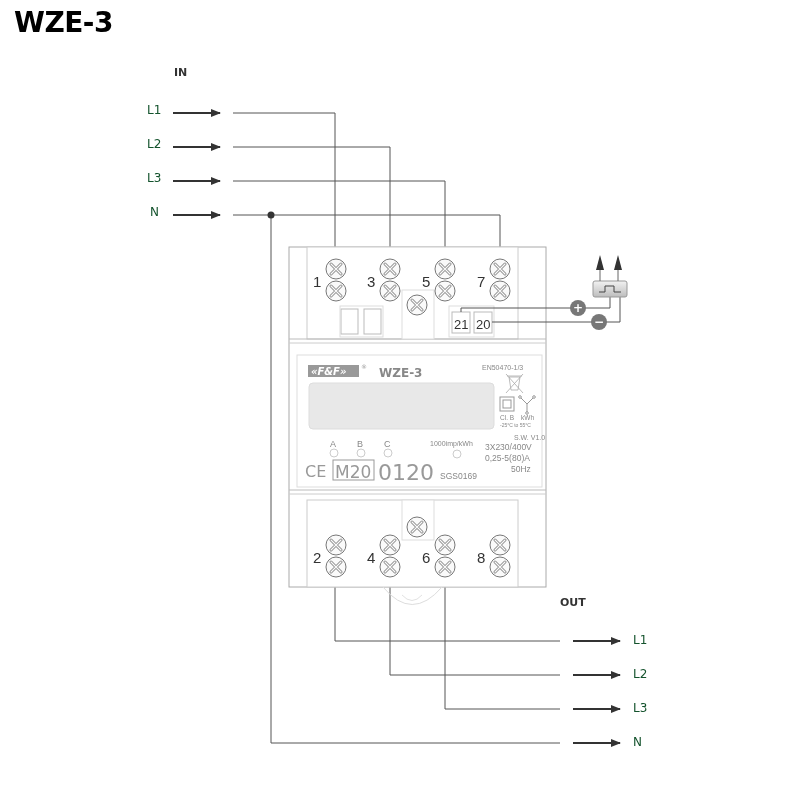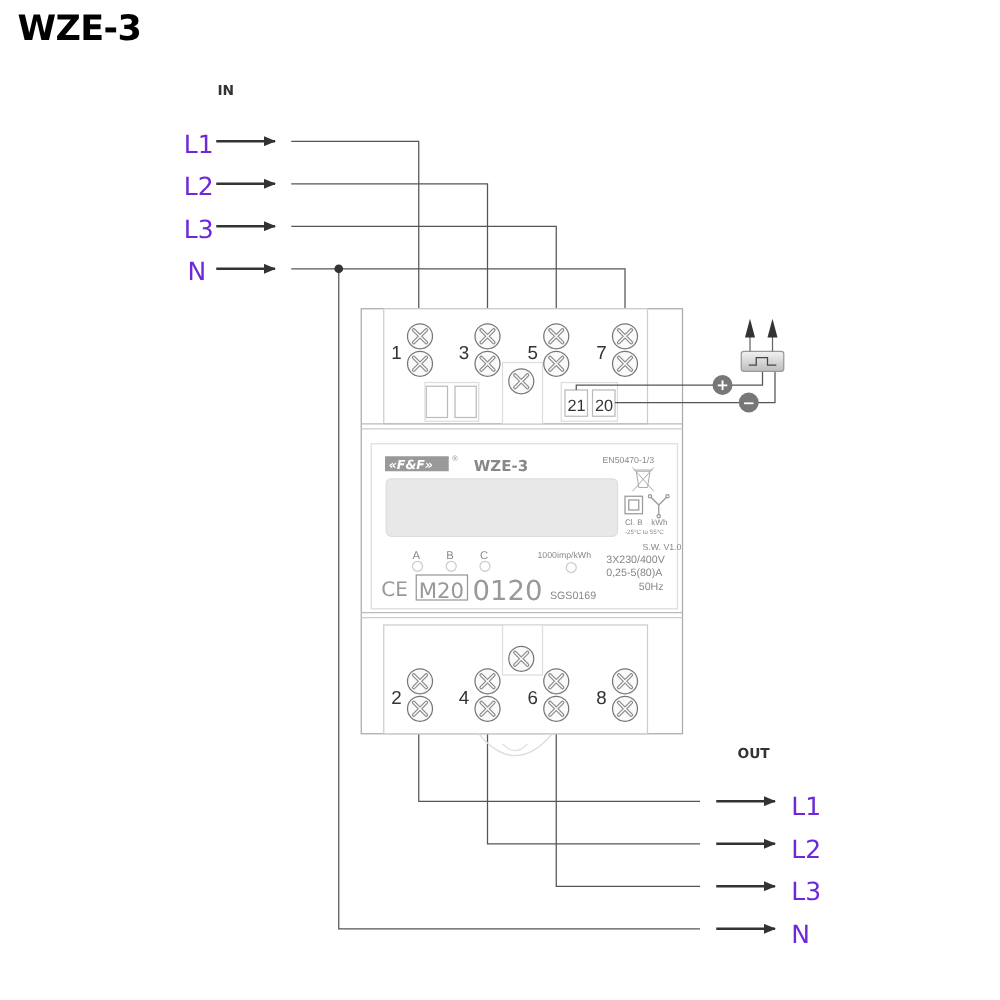--- a/index.html
+++ b/index.html
@@ -1,29 +1,29 @@
 <!DOCTYPE html>
 <html><head>
 <meta charset="utf-8">
 <style>
   html, body { margin: 0; padding: 0; background: #ffffff; }
   body { width: 800px; height: 800px; position: relative; overflow: hidden; font-family: "Liberation Sans", sans-serif; }
   .title { position: absolute; left: 14px; top: 6px; font-family: "DejaVu Sans", sans-serif; font-weight: bold; font-size: 28px; color: #000; letter-spacing: -0.5px; }
   .section { position: absolute; font-family: "DejaVu Sans", sans-serif; font-weight: bold; font-size: 11px; color: #333; }
-  .lbl { position: absolute; font-family: "DejaVu Sans", sans-serif; font-size: 20px; color: #6d28d9; }
+  .lbl { position: absolute; font-family: "DejaVu Sans", sans-serif; font-size: 12px; color: #14532d; }
   svg { position: absolute; left: 0; top: 0; }
   .t-num { font-family: "Liberation Sans", sans-serif; font-size: 15px; fill: #333; }
   .t-small { font-family: "Liberation Sans", sans-serif; fill: #888; }
 </style>
 </head>
 <body>
 
 <div class="title">WZE-3</div>
 <div class="section" style="left:174px; top:66px;">IN</div>
-<div class="section" style="left:590px; top:596px;text-align:center;">OUT</div>
+<div class="section" style="left:560px; top:596px;text-align:center;">OUT</div>
 
 <div class="lbl" style="left:147px; top:103px;">L1</div>
 <div class="lbl" style="left:147px; top:137px;">L2</div>
 <div class="lbl" style="left:147px; top:171px;">L3</div>
 <div class="lbl" style="left:150px; top:205px;">N</div>
 
 <div class="lbl" style="left:633px; top:633px;">L1</div>
 <div class="lbl" style="left:633px; top:667px;">L2</div>
 <div class="lbl" style="left:633px; top:701px;">L3</div>
 <div class="lbl" style="left:633px; top:735px;">N</div>

